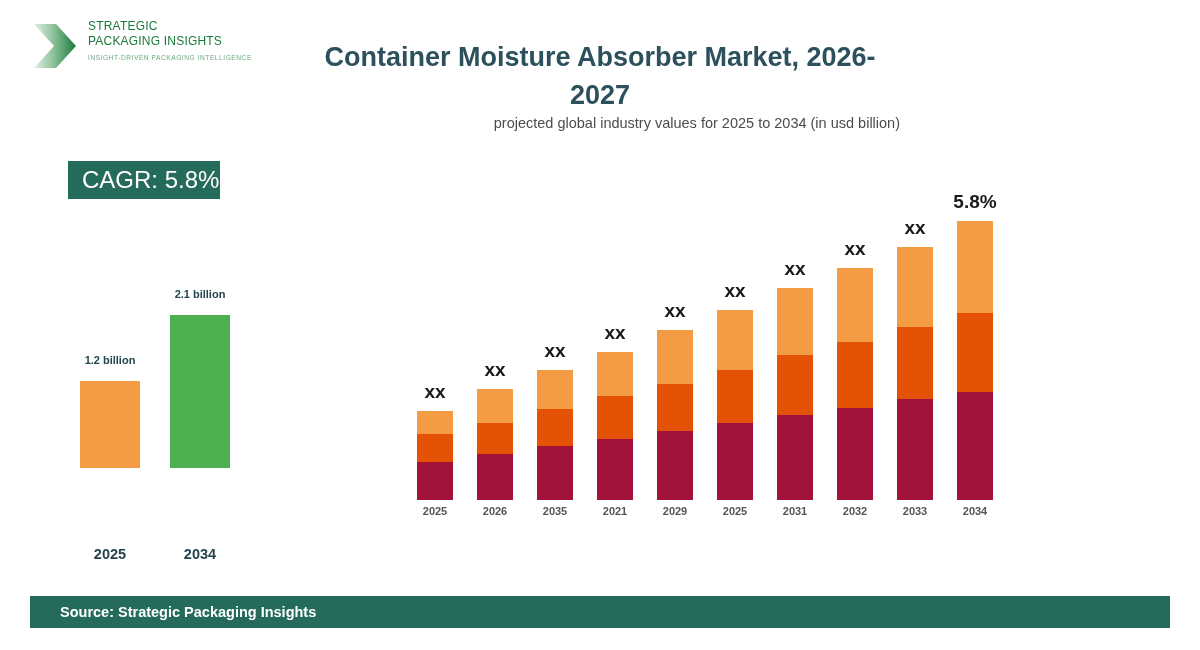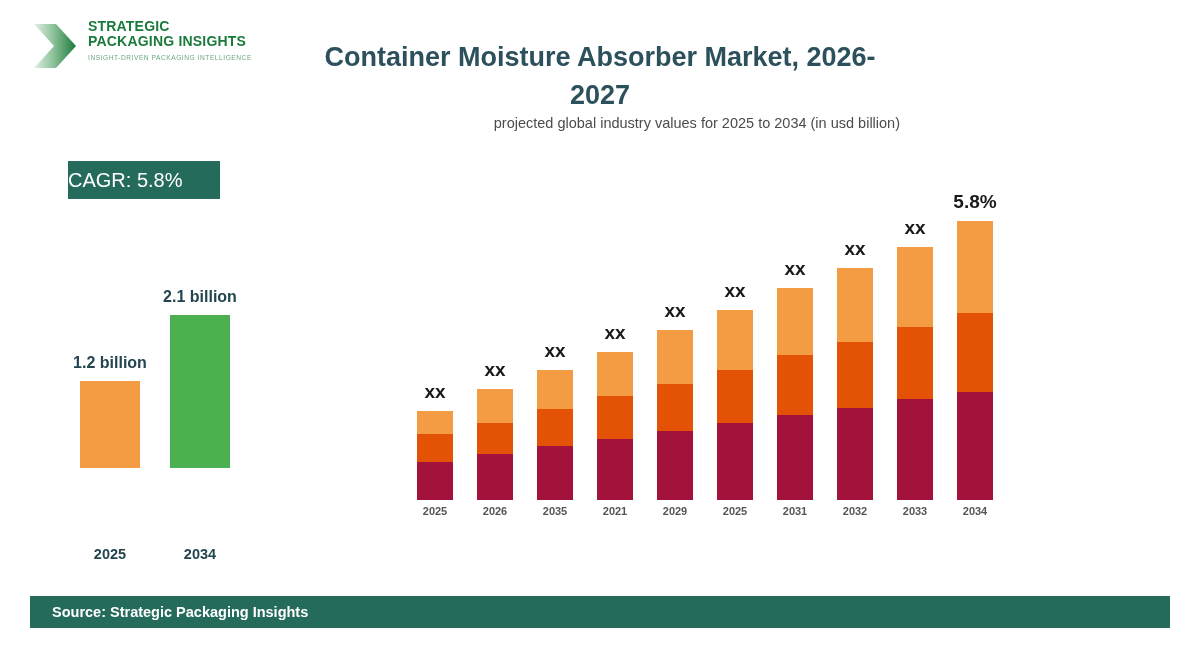--- a/index.html
+++ b/index.html
@@ -31,22 +31,22 @@
     width: 52px;
     height: 56px;
   }
   .logo-text {
     position: absolute;
     left: 58px;
     top: 3px;
     width: 160px;
   }
   .logo-line1, .logo-line2 {
-    font-size: 14px;
-    font-weight: bold;
+    font-size: 12px;
+    font-weight: normal;
     letter-spacing: 0.2px;
     line-height: 15px;
     color: #1a7a3c;
     white-space: nowrap;
   }
   .logo-tag {
     margin-top: 5px;
     font-size: 6.6px;
     letter-spacing: 0.55px;
     color: #6aa87f;
@@ -77,34 +77,35 @@
 
   
   .cagr-badge {
     position: absolute;
     left: 68px;
     top: 161px;
     width: 152px;
     height: 38px;
     background: #256b5b;
     color: #ffffff;
-    font-size: 20px;
+    font-size: 24px;
     display: flex;
     align-items: center;
+    padding-left: 14px;
     box-sizing: border-box;
   }
 
   
   .compare { position: absolute; left: 0; top: 0; width: 330px; height: 580px; }
   .cmp-bar { position: absolute; bottom: 112px; }
   .cmp-bar .fill { width: 100%; height: 100%; }
   .cmp-label {
     position: absolute;
     text-align: center;
-    font-size: 16px;
+    font-size: 11px;
     font-weight: bold;
     color: #23454f;
     white-space: nowrap;
   }
   .cmp-year {
     position: absolute;
     top: 546px;
     text-align: center;
     font-size: 14.5px;
     font-weight: bold;
@@ -156,21 +157,21 @@
     position: absolute;
     left: 30px;
     top: 596px;
     width: 1140px;
     height: 32px;
     background: #256b5b;
     color: #ffffff;
     display: flex;
     align-items: center;
     justify-content: space-between;
-    padding: 0 22px;
+    padding: 0 30px;
     box-sizing: border-box;
     font-size: 14.5px;
     font-weight: bold;
   }
 </style>
 </head>
 <body>
 
 <div class="logo">
   <div class="logo-mark">

